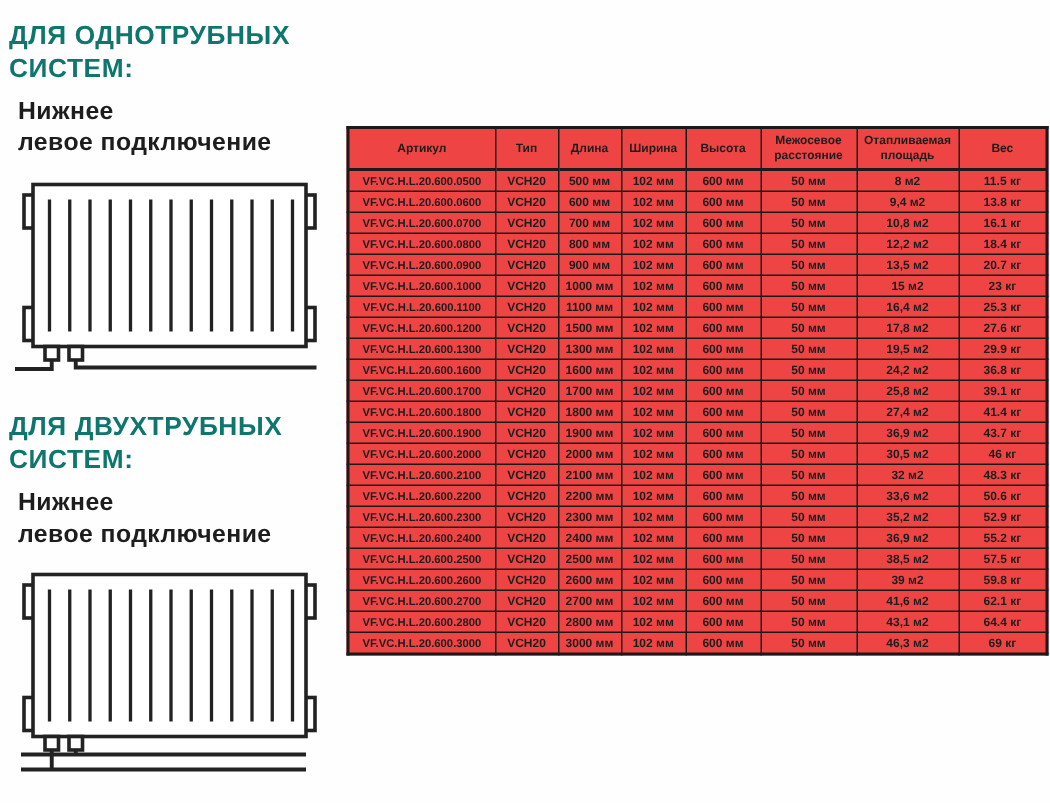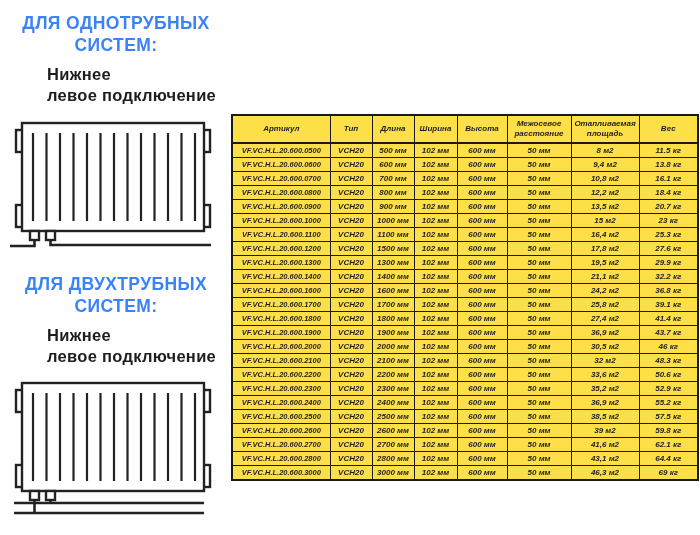--- a/index.html
+++ b/index.html
@@ -10,55 +10,53 @@
     width: 700px;
     height: 535px;
     background: #fefefe;
     overflow: hidden;
     color: #1d1d1f;
   }
   .section-title {
     position: absolute;
     left: 6px;
     width: 220px;
-    text-align: center;
+    text-align: left;
     font-size: 17.5px;
     font-weight: 700;
     line-height: 22px;
     letter-spacing: 0.4px;
-    color: #3b82f6;
+    color: #0f766e;
   }
   .section-title.t1 { top: 12px; }
   .section-title.t2 { top: 273px; }
   .section-subtitle {
     position: absolute;
     left: 12px;
     width: 212px;
     text-align: left;
     font-size: 16.5px;
     font-weight: 700;
     line-height: 21px;
     letter-spacing: 0.3px;
     color: #1d1d1f;
-    margin-left: 35px;
   }
   .section-subtitle.s1 { top: 64px; }
   .section-subtitle.s2 { top: 325px; }
   .diagram { position: absolute; left: 6px; }
   .diagram.d1 { top: 109px; }
   .diagram.d2 { top: 375px; }
   table.specs {
     position: absolute;
     left: 231px;
-    top: 114px;
+    top: 84px;
     width: 466px;
     border-collapse: collapse;
     table-layout: fixed;
-    background: #fde047;
-    font-style: italic;
+    background: #ef4444;
   }
   table.specs, table.specs th, table.specs td {
     border: 1px solid #1a1a1a;
   }
   table.specs { border-width: 2px; }
   table.specs th {
     font-size: 8px;
     font-weight: 700;
     line-height: 10px;
     height: 28px;
@@ -287,30 +285,20 @@
           <td class="article">VF.VC.H.L.20.600.1300</td>
           <td>VCH20</td>
           <td>1300 мм</td>
           <td>102 мм</td>
           <td>600 мм</td>
           <td>50 мм</td>
           <td>19,5 м2</td>
           <td>29.9 кг</td>
         </tr>
         <tr>
-          <td class="article">VF.VC.H.L.20.600.1400</td>
-          <td>VCH20</td>
-          <td>1400 мм</td>
-          <td>102 мм</td>
-          <td>600 мм</td>
-          <td>50 мм</td>
-          <td>21,1 м2</td>
-          <td>32.2 кг</td>
-        </tr>
-        <tr>
           <td class="article">VF.VC.H.L.20.600.1600</td>
           <td>VCH20</td>
           <td>1600 мм</td>
           <td>102 мм</td>
           <td>600 мм</td>
           <td>50 мм</td>
           <td>24,2 м2</td>
           <td>36.8 кг</td>
         </tr>
         <tr>

